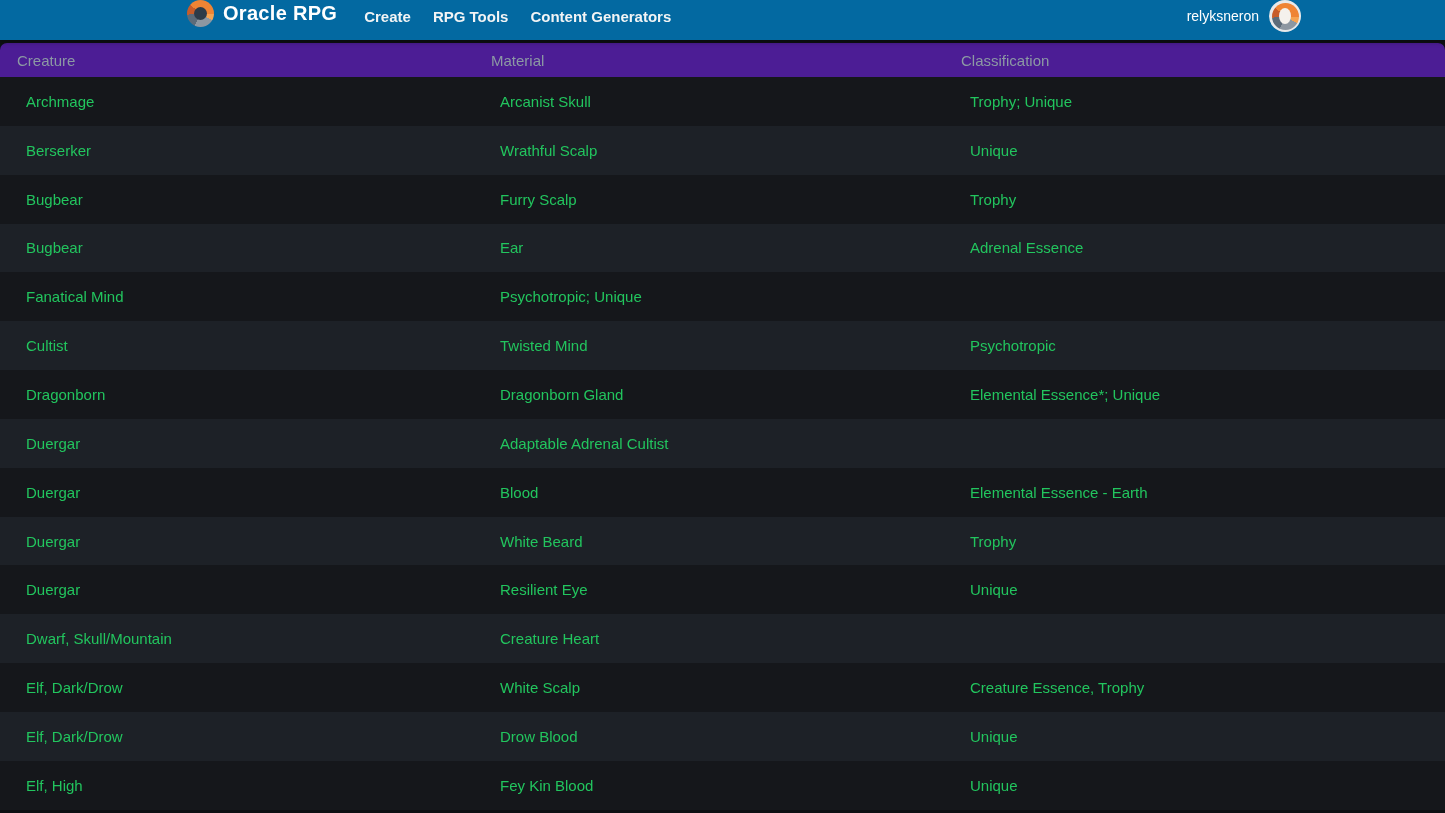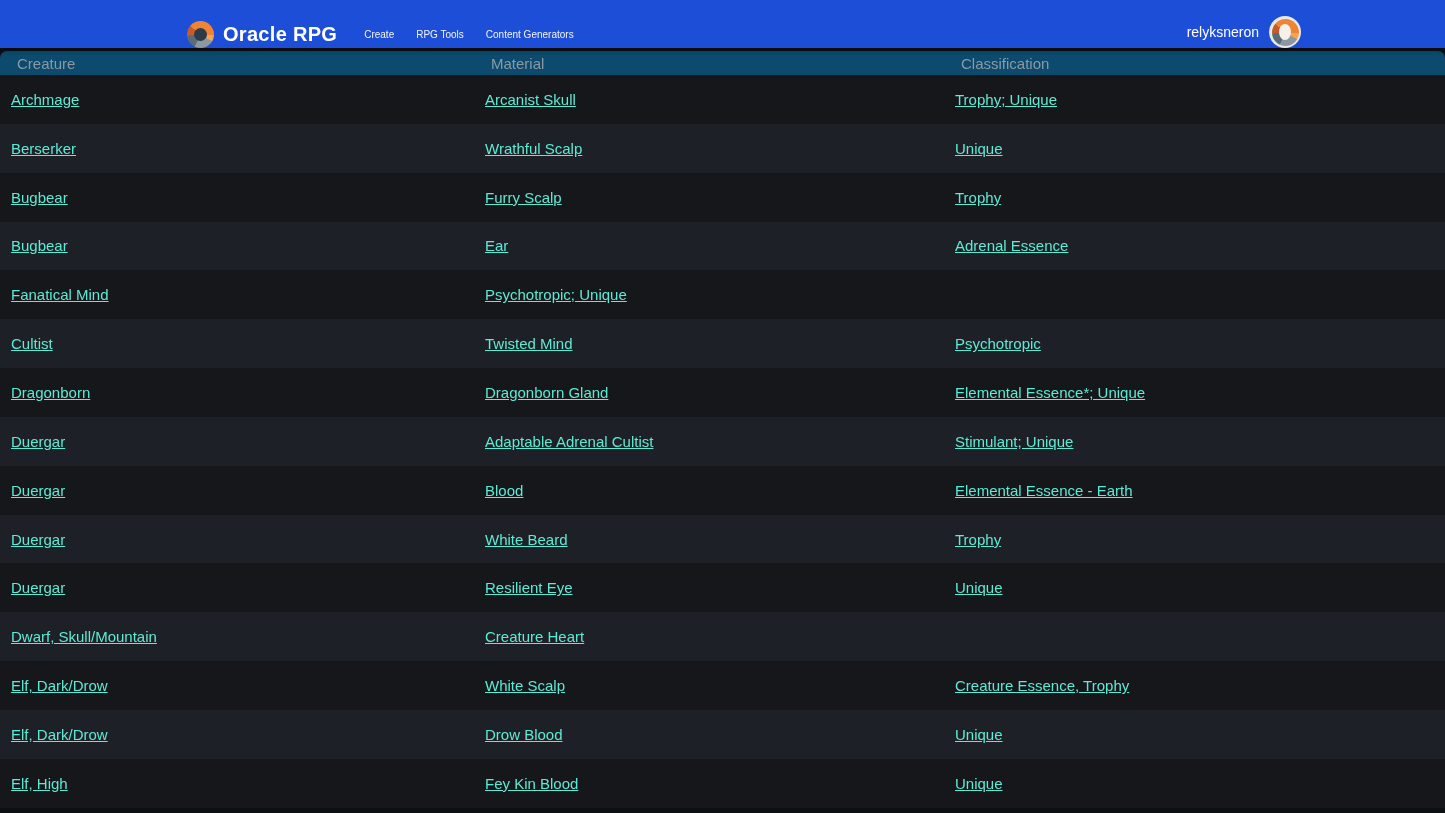--- a/index.html
+++ b/index.html
@@ -7,24 +7,24 @@
     width: 1445px;
     height: 813px;
     overflow: hidden;
     background: #0d1013;
     font-family: "Liberation Sans", "DejaVu Sans", sans-serif;
   }
 
   
   .navbar {
     position: relative;
-    height: 48px;
-    background: #1d4ed8;
-    display: flex;
-    align-items: flex-end;
+    height: 40px;
+    background: #0369a1;
+    display: flex;
+    align-items: flex-start;
     box-shadow: 0 2px 5px rgba(0,0,0,0.35);
     z-index: 5;
   }
   .brand {
     display: flex;
     align-items: center;
     gap: 9px;
     margin-left: 187px;
     cursor: pointer;
   }
@@ -58,22 +58,22 @@
     white-space: nowrap;
   }
   .nav-links {
     display: flex;
     align-items: center;
     margin-left: 16px;
     gap: 0;
   }
   .nav-link {
     color: #f2f4f5;
-    font-size: 10px;
-    font-weight: 400;
+    font-size: 15px;
+    font-weight: 700;
     padding: 8px 11px;
     cursor: pointer;
     white-space: nowrap;
   }
   .nav-right {
     margin-left: auto;
     display: flex;
     align-items: center;
     gap: 10px;
     margin-right: 144px;
@@ -117,47 +117,46 @@
 
   
   .table-wrap {
     margin-top: 3px;
   }
   .grid-row {
     display: grid;
     grid-template-columns: 474px 470px 1fr;
   }
   .thead {
-    background: #0c4a6e;
+    background: #4c1d95;
     border-radius: 7px 7px 0 0;
-    height: 24px;
+    height: 34px;
     align-items: center;
   }
   .th {
     color: #8c99a4;
     font-size: 15px;
     font-weight: 400;
     padding-left: 17px;
     white-space: nowrap;
   }
   .tr {
     height: 48.85px;
     align-items: center;
   }
   .tr.dark  { background: #15171b; }
   .tr.light { background: #1d2127; }
   .td {
-    color: #5eead4;
+    color: #22c55e;
     font-size: 15px;
     font-weight: 400;
-    padding-left: 11px;
+    padding-left: 26px;
     white-space: nowrap;
     overflow: hidden;
     text-overflow: ellipsis;
-    text-decoration: underline;
   }
 </style>
 </head>
 <body>
 
 <header class="navbar">
   <div class="brand">
     <span class="logo-ring"></span>
     <span class="brand-text">Oracle RPG</span>
   </div>
@@ -209,21 +208,20 @@
         <div class="td">Psychotropic</div>
       </div>
       <div class="grid-row tr dark">
         <div class="td">Dragonborn</div>
         <div class="td">Dragonborn Gland</div>
         <div class="td">Elemental Essence*; Unique</div>
       </div>
       <div class="grid-row tr light">
         <div class="td">Duergar</div>
         <div class="td">Adaptable Adrenal Cultist</div>
-        <div class="td">Stimulant; Unique</div>
       </div>
       <div class="grid-row tr dark">
         <div class="td">Duergar</div>
         <div class="td">Blood</div>
         <div class="td">Elemental Essence - Earth</div>
       </div>
       <div class="grid-row tr light">
         <div class="td">Duergar</div>
         <div class="td">White Beard</div>
         <div class="td">Trophy</div>

